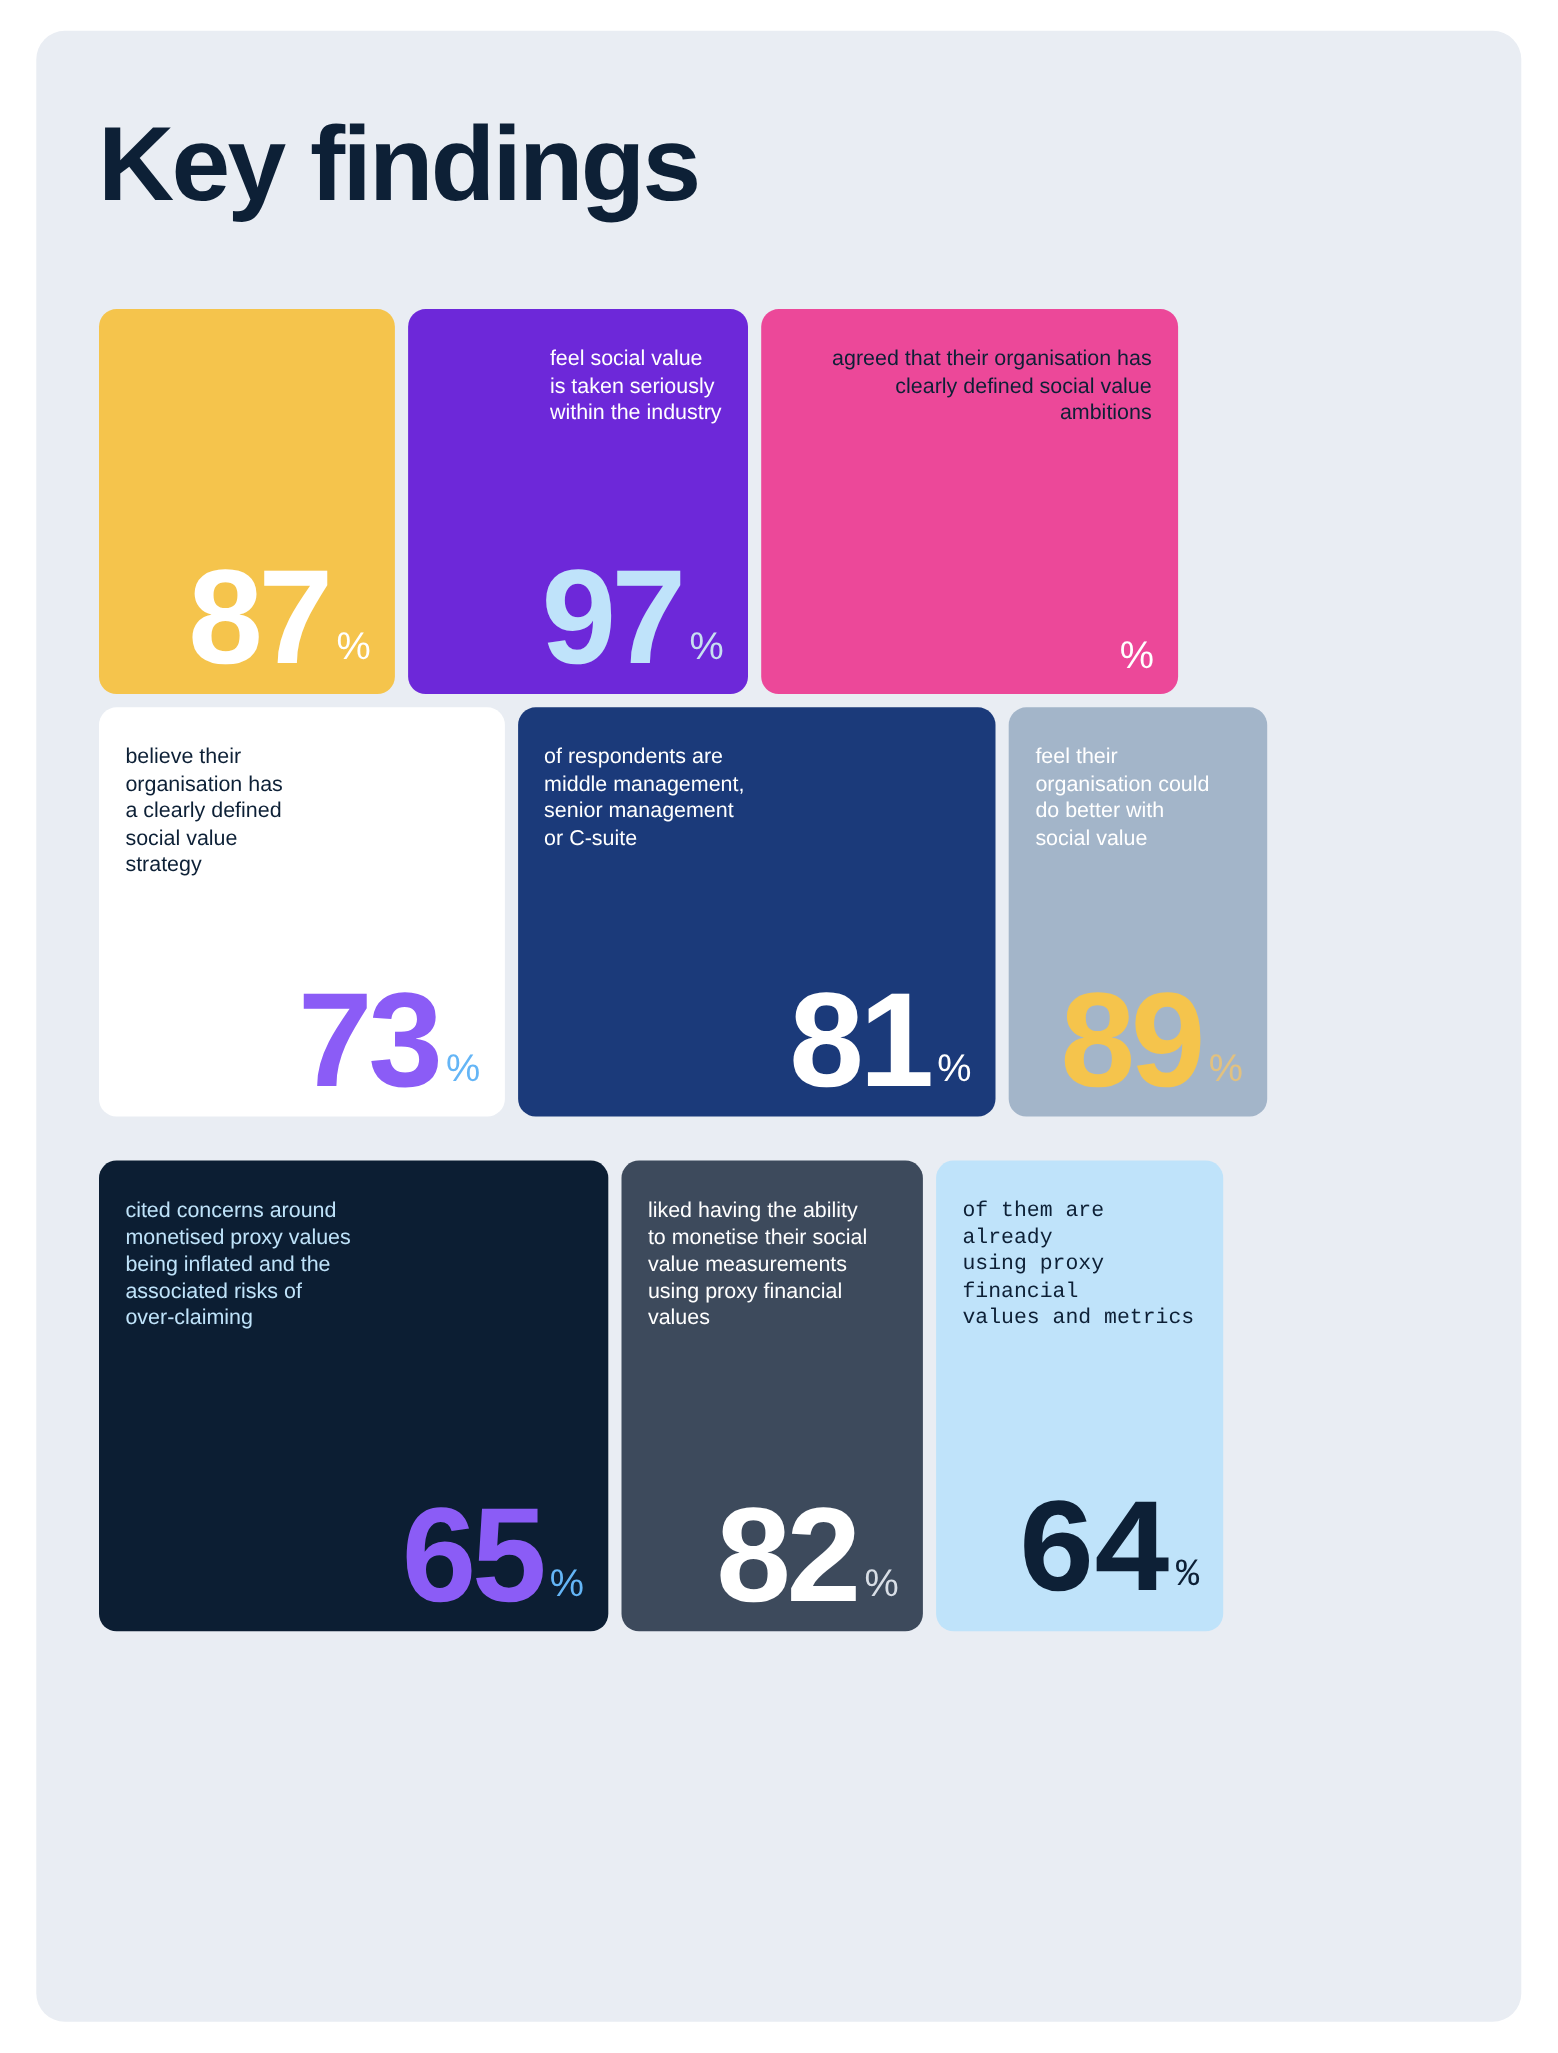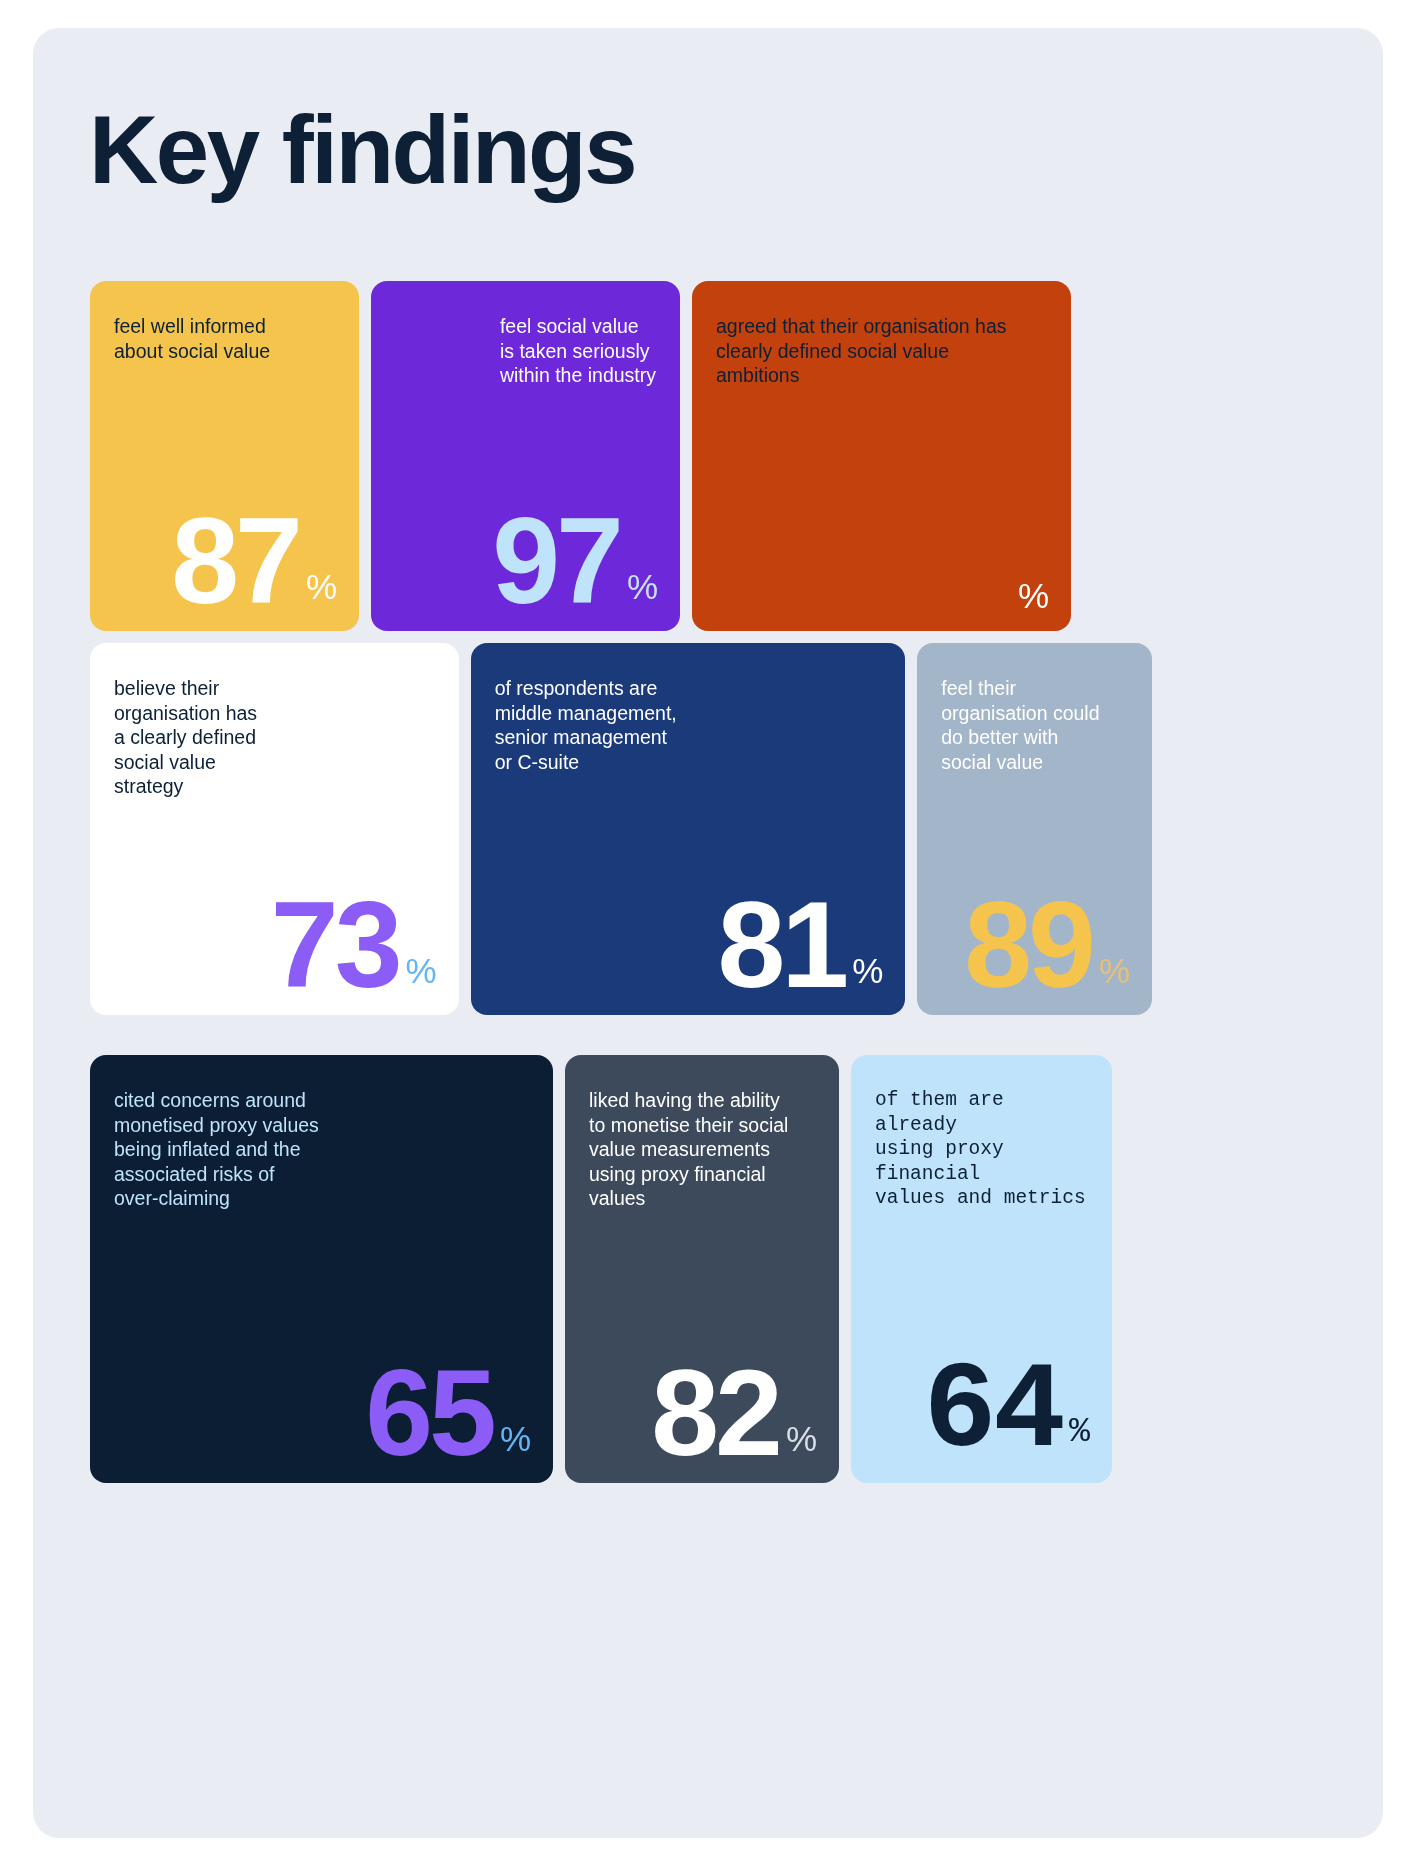--- a/index.html
+++ b/index.html
@@ -89,21 +89,21 @@
     margin-left: 7px;
     line-height: 1;
     position: relative;
     top: -4px;
   }
 
   
   .r1 { height: 350px; }
   .c-informed  { width: 269px; background: #f5c44c; }
   .c-serious   { width: 309px; background: #6d28d9; align-items: flex-end; }
-  .c-ambitions { width: 379px; background: #c2410c; }
+  .c-ambitions { width: 379px; background: #ec4899; text-align: right; }
 
   
   .r2 { height: 372px; }
   .c-strategy  { width: 380px; background: #ffffff; }
   .c-csuite    { width: 448px; background: #1b3a7a; }
   .c-better    { width: 242px; background: #a3b5c9; }
 
   
   .r3 { height: 428px; margin-top: 40px; }
   .c-concerns  { width: 463px; background: #0c1e33; }
@@ -133,22 +133,20 @@
 
 <div class="page">
 
   <div class="page-title">Key findings</div>
 
   <div class="grid">
 
     <div class="row r1">
 
       <div class="card c-informed">
-        <div class="card-text t-dark">feel well informed
-about social value</div>
         <div class="card-stat">
           <span class="stat-number n-white">87</span>
           <span class="stat-pct p-white">%</span>
         </div>
       </div>
 
       <div class="card c-serious">
         <div class="card-text t-light">feel social value
 is taken seriously
 within the industry</div>

